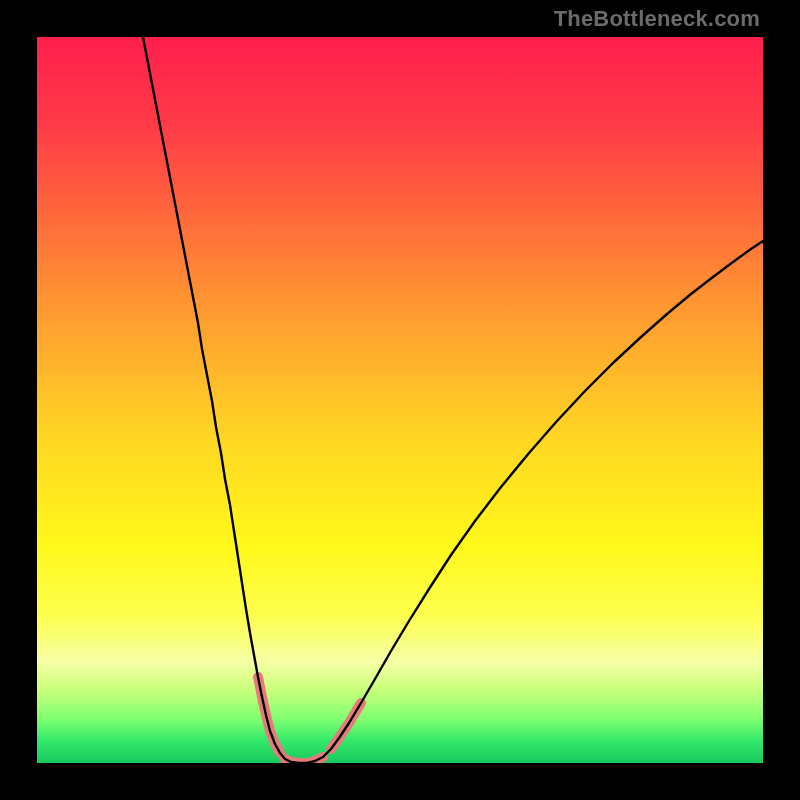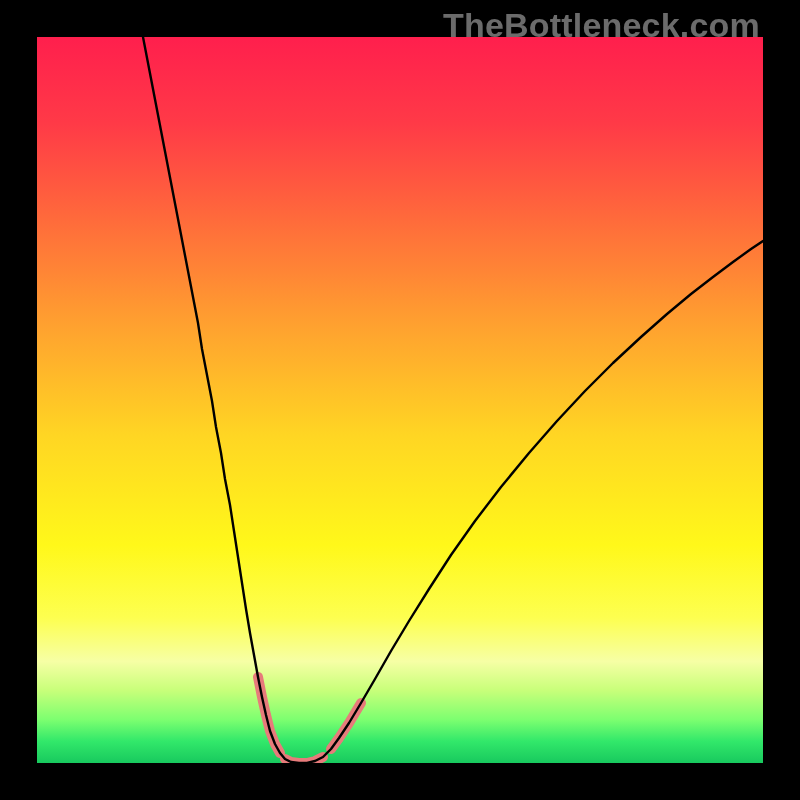--- a/index.html
+++ b/index.html
@@ -24,21 +24,21 @@
     top: 37px;
     width: 726px;
     height: 726px;
     overflow: hidden;
   }
   .watermark {
     position: absolute;
     top: 6px;
     right: 40px;
     font-family: Arial, Helvetica, sans-serif;
-    font-size: 34px;
+    font-size: 22px;
     font-weight: 600;
     color: #6b6b6b;
     letter-spacing: 0.2px;
   }
   svg {
     display: block;
   }
 </style>
 </head>
 <body>

